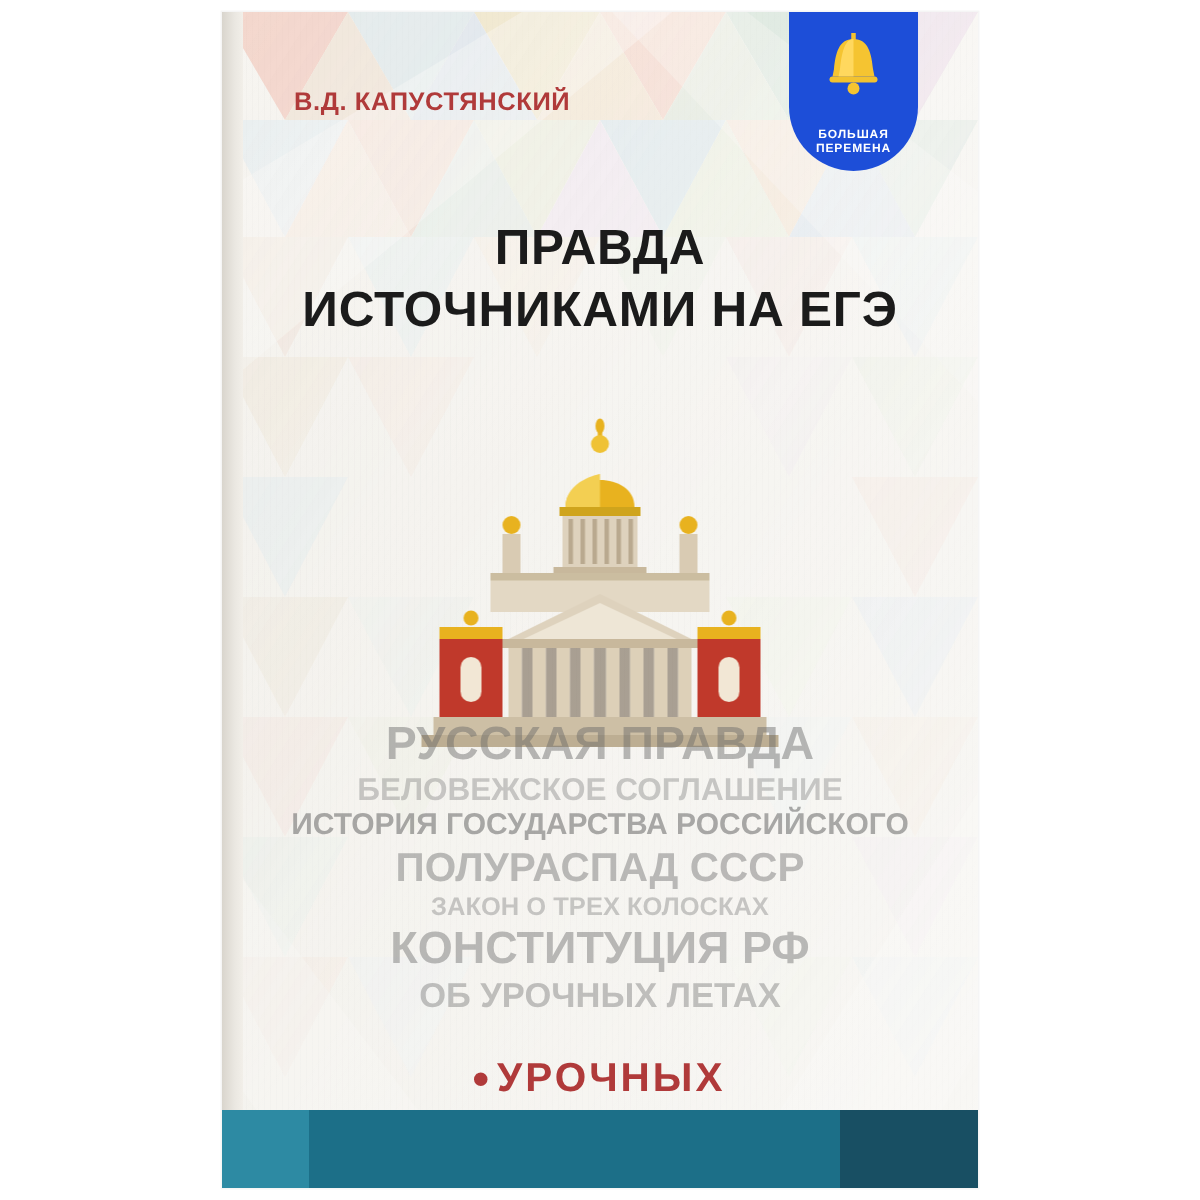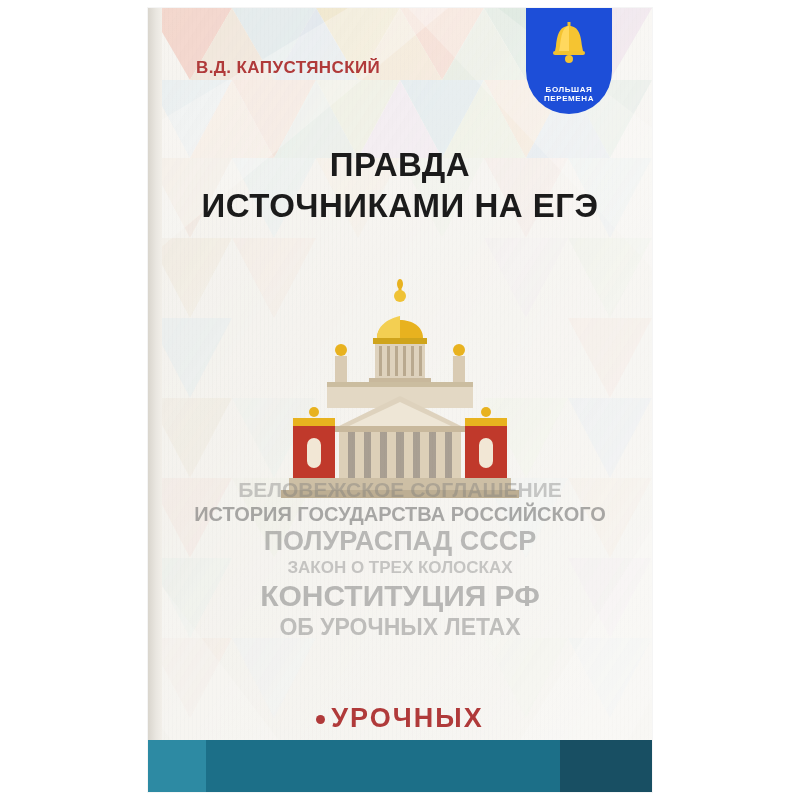--- a/index.html
+++ b/index.html
@@ -374,20 +374,21 @@
         <rect x="214" y="162" width="14" height="30" rx="7" fill="#f2e7d5"></rect>
         <circle cx="49" cy="136" r="5" fill="#e8b21f"></circle>
         <circle cx="221" cy="136" r="5" fill="#e8b21f"></circle>
 
         <rect x="24" y="202" width="222" height="12" fill="#cdbfa5"></rect>
         <rect x="16" y="214" width="238" height="8" fill="#bdae93"></rect>
       </svg>
     </div>
 
     <div class="words">
+      <div class="w1">РУССКАЯ ПРАВДА</div>
       <div class="w2">БЕЛОВЕЖСКОЕ СОГЛАШЕНИЕ</div>
       <div class="w3">ИСТОРИЯ ГОСУДАРСТВА РОССИЙСКОГО</div>
       <div class="w4">ПОЛУРАСПАД СССР</div>
       <div class="w5">ЗАКОН О ТРЕХ КОЛОСКАХ</div>
       <div class="w6">КОНСТИТУЦИЯ РФ</div>
       <div class="w7">ОБ УРОЧНЫХ ЛЕТАХ</div>
     </div>
 
     <div class="publisher">
       <span class="dot"></span><span>УРОЧНЫХ</span>

